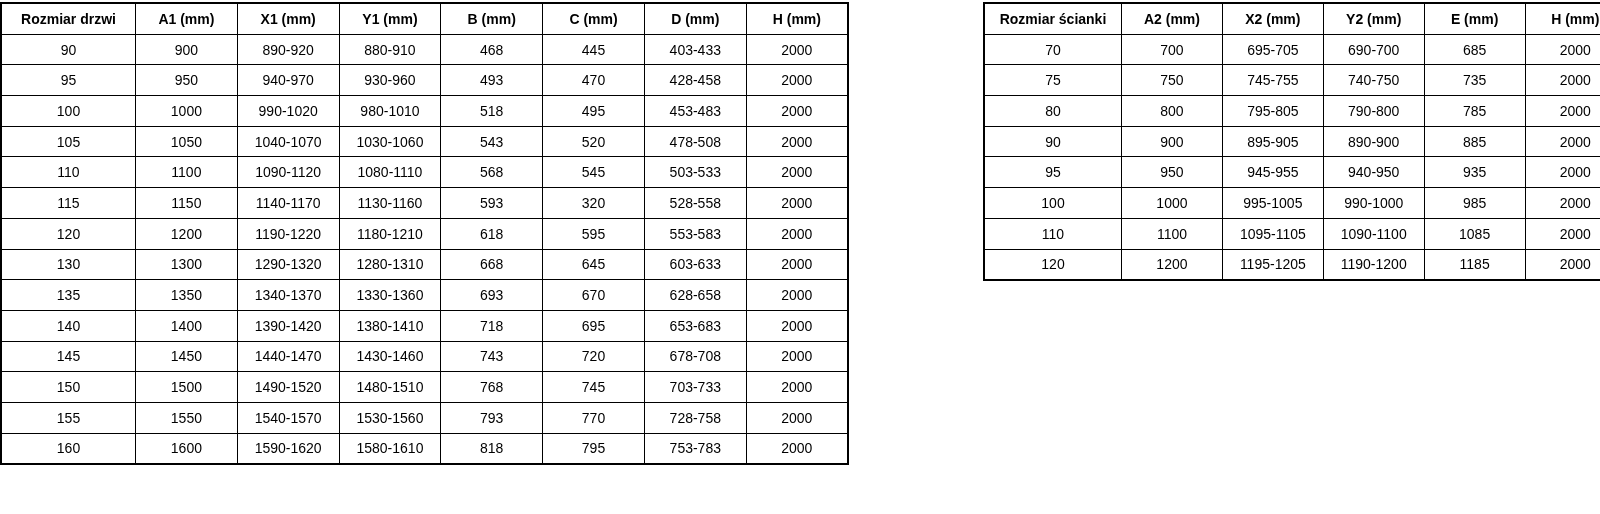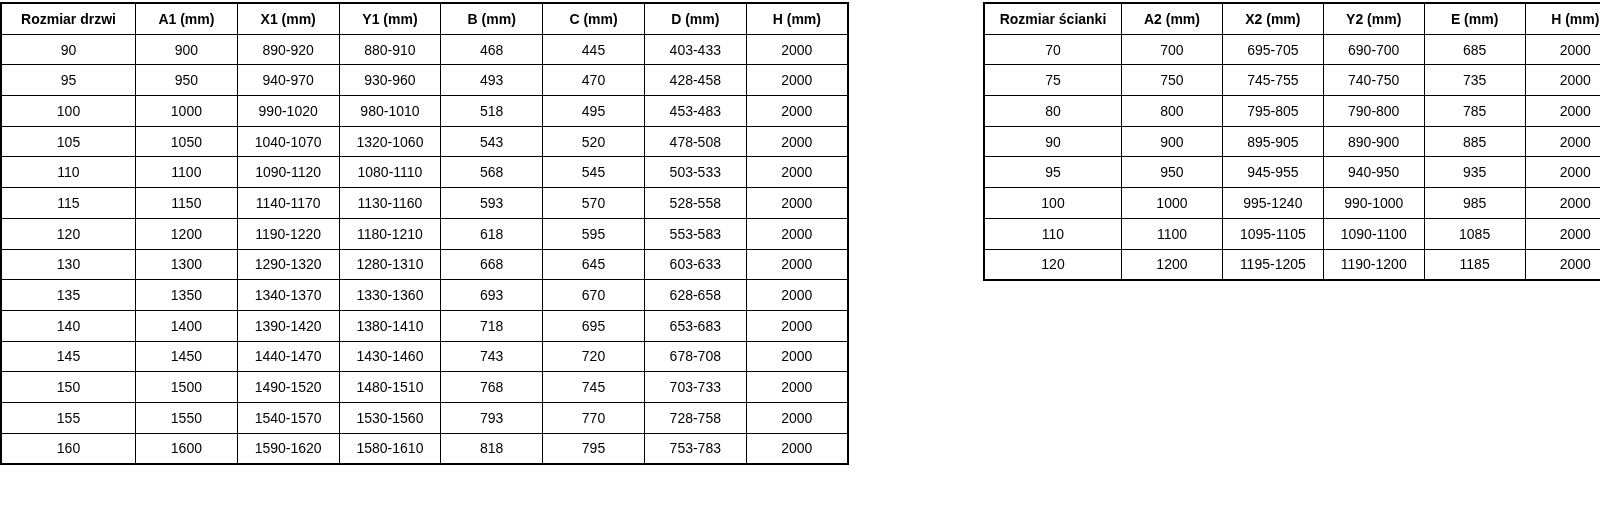--- a/index.html
+++ b/index.html
@@ -100,21 +100,21 @@
         <td>980-1010</td>
         <td>518</td>
         <td>495</td>
         <td>453-483</td>
         <td>2000</td>
       </tr>
       <tr>
         <td>105</td>
         <td>1050</td>
         <td>1040-1070</td>
-        <td>1320-1060</td>
+        <td>1030-1060</td>
         <td>543</td>
         <td>520</td>
         <td>478-508</td>
         <td>2000</td>
       </tr>
       <tr>
         <td>110</td>
         <td>1100</td>
         <td>1090-1120</td>
         <td>1080-1110</td>
@@ -122,21 +122,21 @@
         <td>545</td>
         <td>503-533</td>
         <td>2000</td>
       </tr>
       <tr>
         <td>115</td>
         <td>1150</td>
         <td>1140-1170</td>
         <td>1130-1160</td>
         <td>593</td>
-        <td>570</td>
+        <td>320</td>
         <td>528-558</td>
         <td>2000</td>
       </tr>
       <tr>
         <td>120</td>
         <td>1200</td>
         <td>1190-1220</td>
         <td>1180-1210</td>
         <td>618</td>
         <td>595</td>
@@ -264,21 +264,21 @@
         <td>95</td>
         <td>950</td>
         <td>945-955</td>
         <td>940-950</td>
         <td>935</td>
         <td>2000</td>
       </tr>
       <tr>
         <td>100</td>
         <td>1000</td>
-        <td>995-1240</td>
+        <td>995-1005</td>
         <td>990-1000</td>
         <td>985</td>
         <td>2000</td>
       </tr>
       <tr>
         <td>110</td>
         <td>1100</td>
         <td>1095-1105</td>
         <td>1090-1100</td>
         <td>1085</td>

